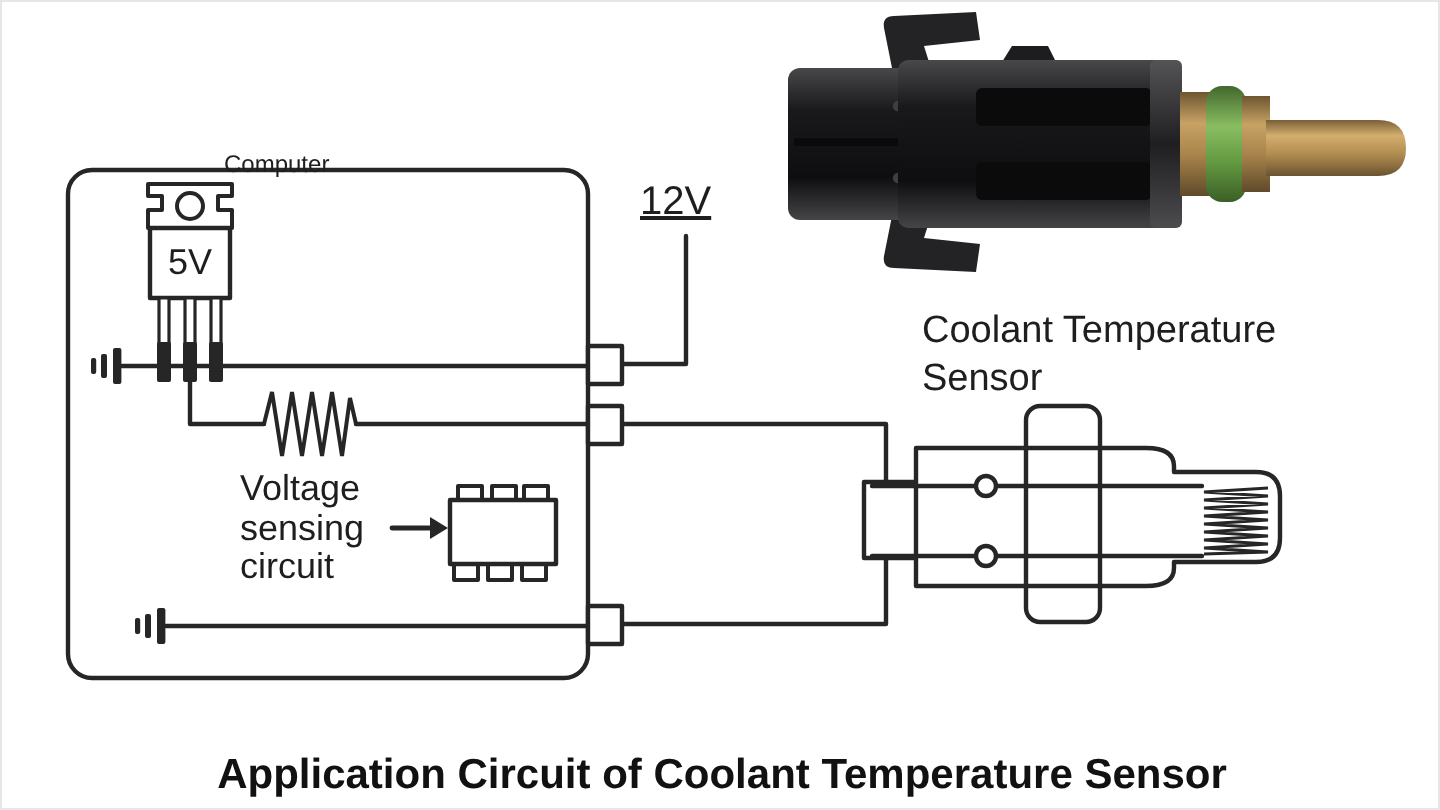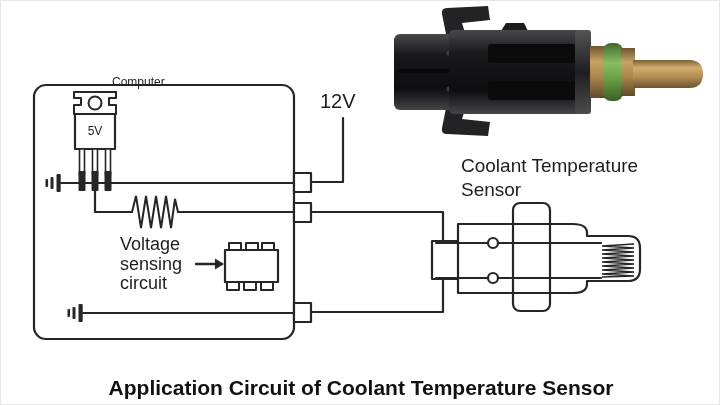--- a/index.html
+++ b/index.html
@@ -8,22 +8,22 @@
   }
   html,body{margin:0;padding:0;background:#fff;}
   .stage{
     position:relative; width:720px; height:405px; background:var(--background);
     font-family:"Liberation Sans", sans-serif; color:var(--text);
     border:1px solid #e6e6e6; box-sizing:border-box; overflow:hidden;
   }
   .stage svg{position:absolute; left:0; top:0;}
   .lbl{position:absolute; color:var(--text); white-space:pre-line; line-height:1.2;}
   .lbl-computer{left:111px; top:54px; font-size:12px;margin-top:20px;}
-  .lbl-12v{left:319px; top:88px; font-size:20px;}
-  .lbl-5v{left:74px; top:113px; width:40px; height:35px; font-size:12px;
+  .lbl-12v{left:319px; top:88px; font-size:20px;text-decoration:underline;}
+  .lbl-5v{left:74px; top:113px; width:40px; height:35px; font-size:18px;
           display:flex; align-items:center; justify-content:center;border-radius:12px;}
   .lbl-vsc{left:119px; top:234px; font-size:18px; line-height:19.5px;}
   .lbl-sensor{left:460px; top:153px; font-size:19px; line-height:24px;}
   .lbl-caption{left:0; top:374px; width:720px; text-align:center;
                font-size:21px; font-weight:bold; color:#111;}
   
   .ln{fill:none; stroke:var(--line); stroke-width:2.2; stroke-linejoin:round; stroke-linecap:round;}
   .fw{fill:#ffffff; stroke:var(--line); stroke-width:2.2; stroke-linejoin:round;}
   .fwt{fill:#ffffff; stroke:var(--line); stroke-width:2; stroke-linejoin:round;}
   .fb{fill:var(--line); stroke:none;}

